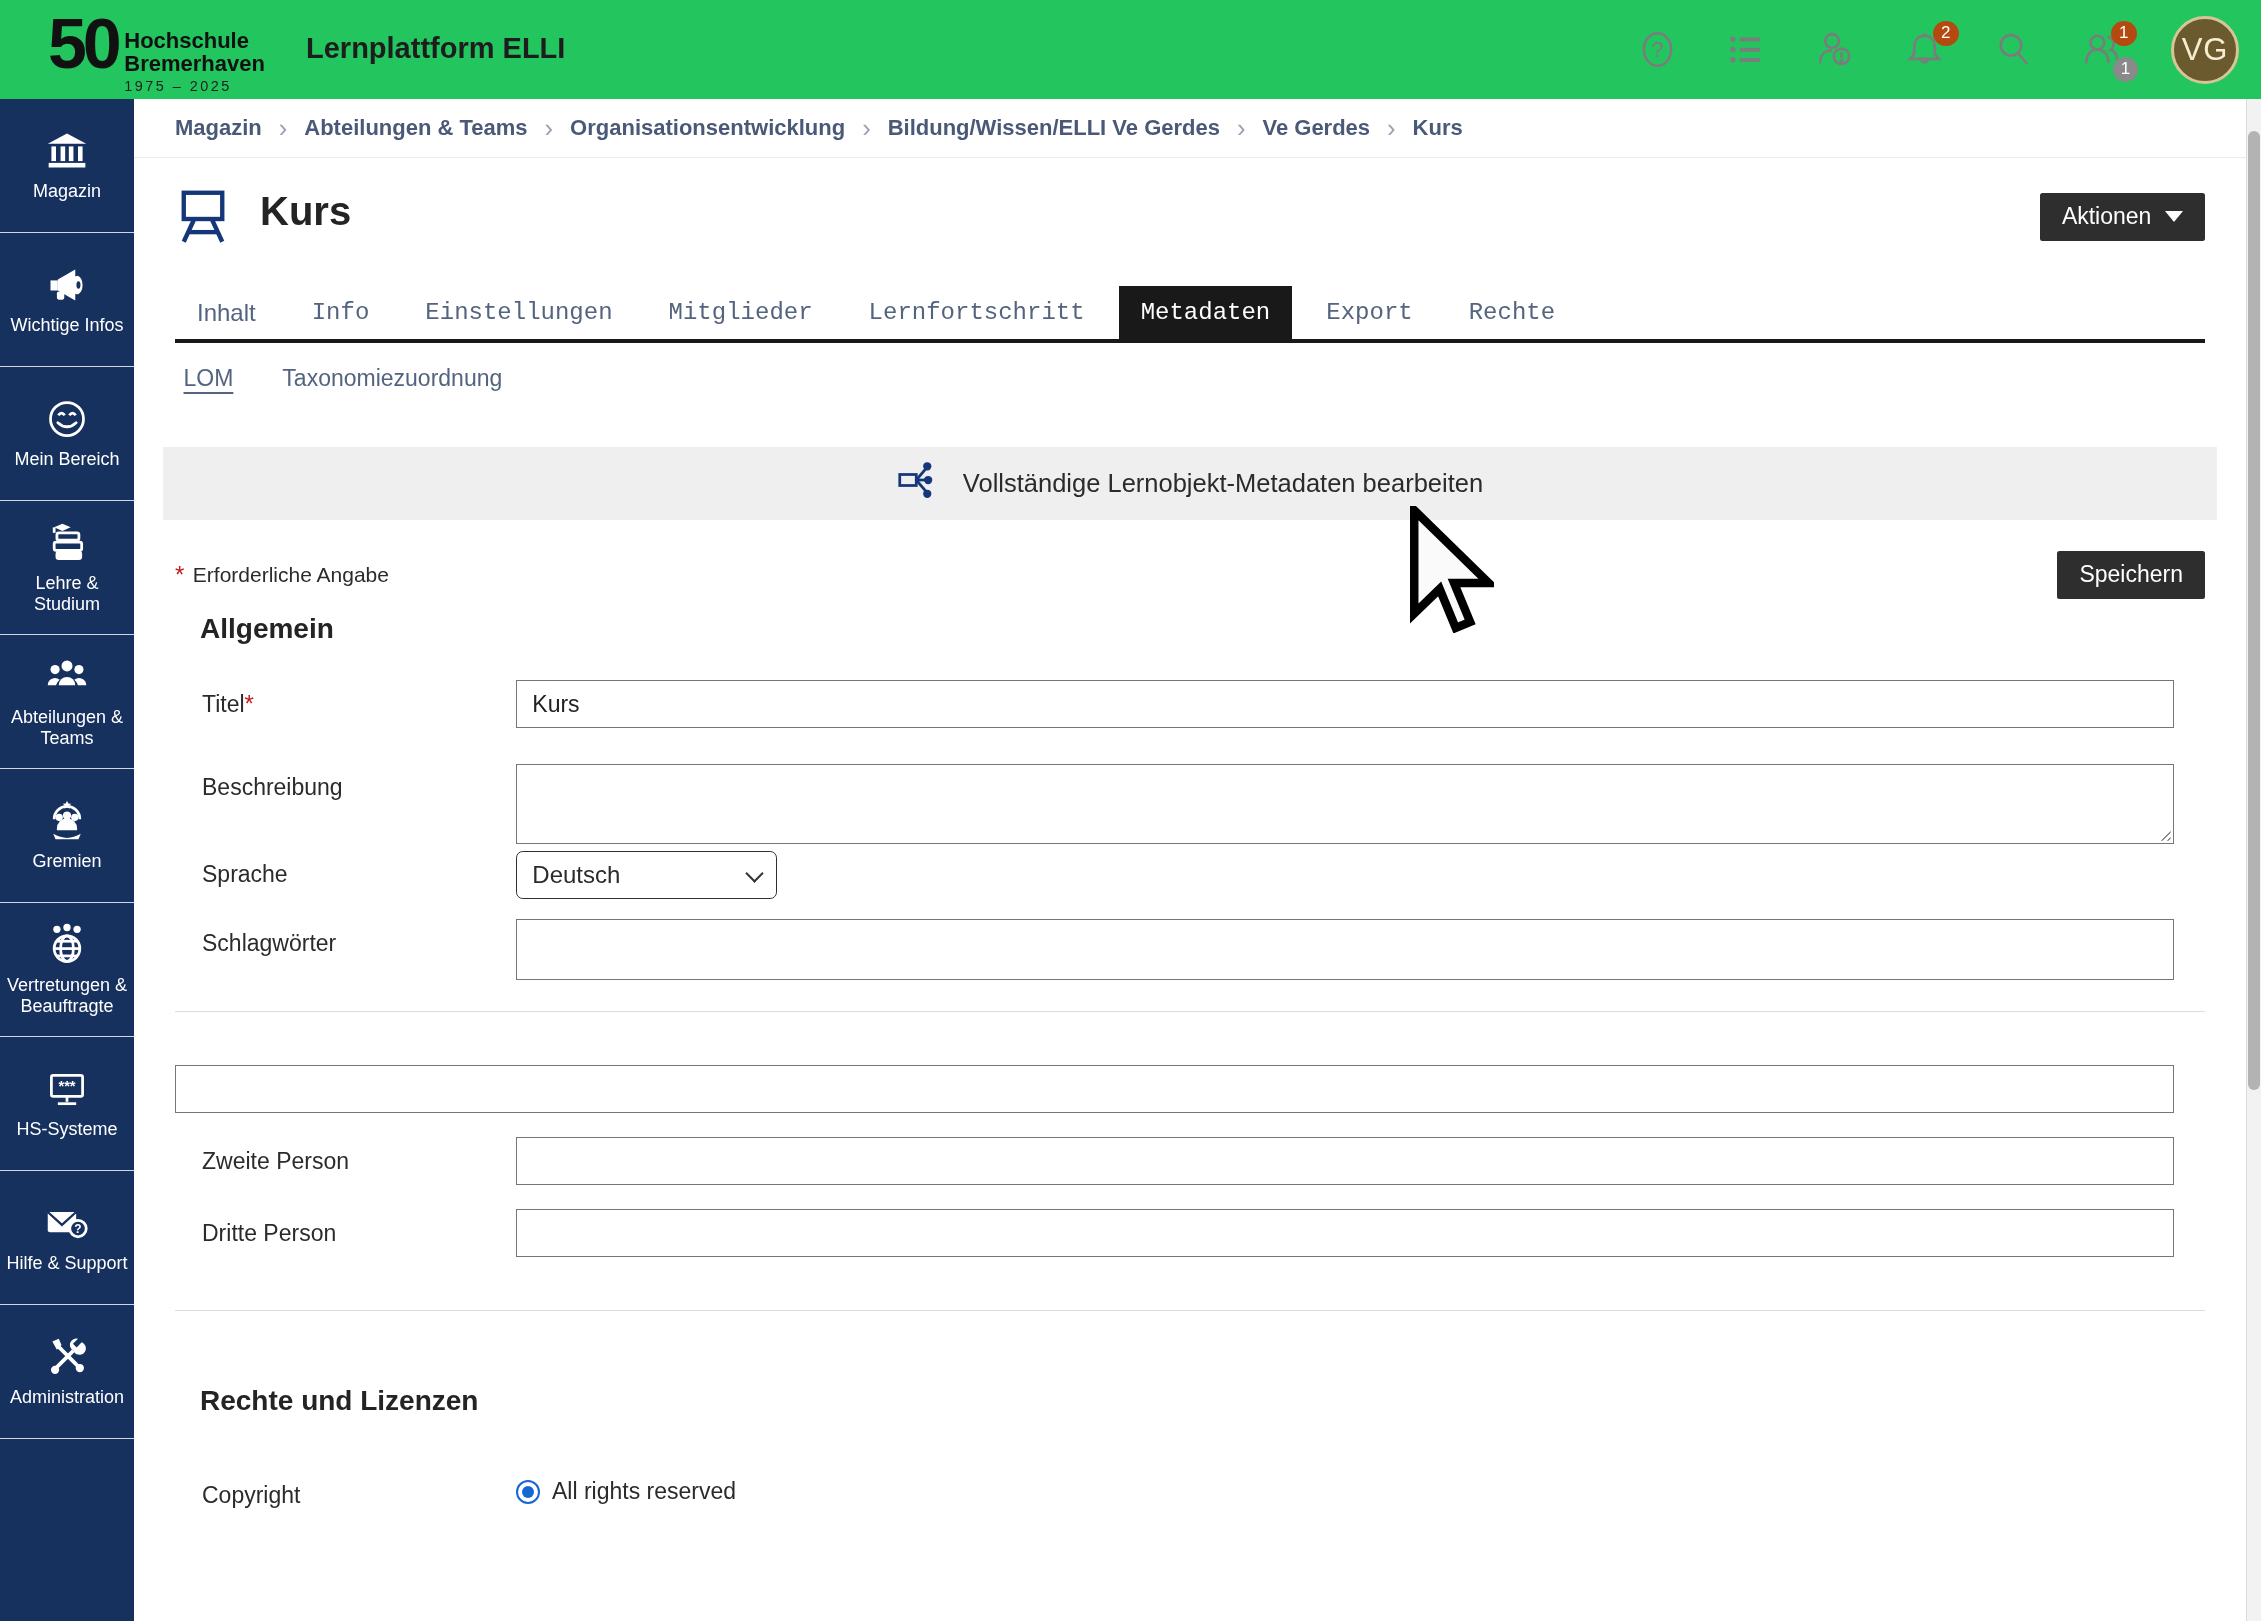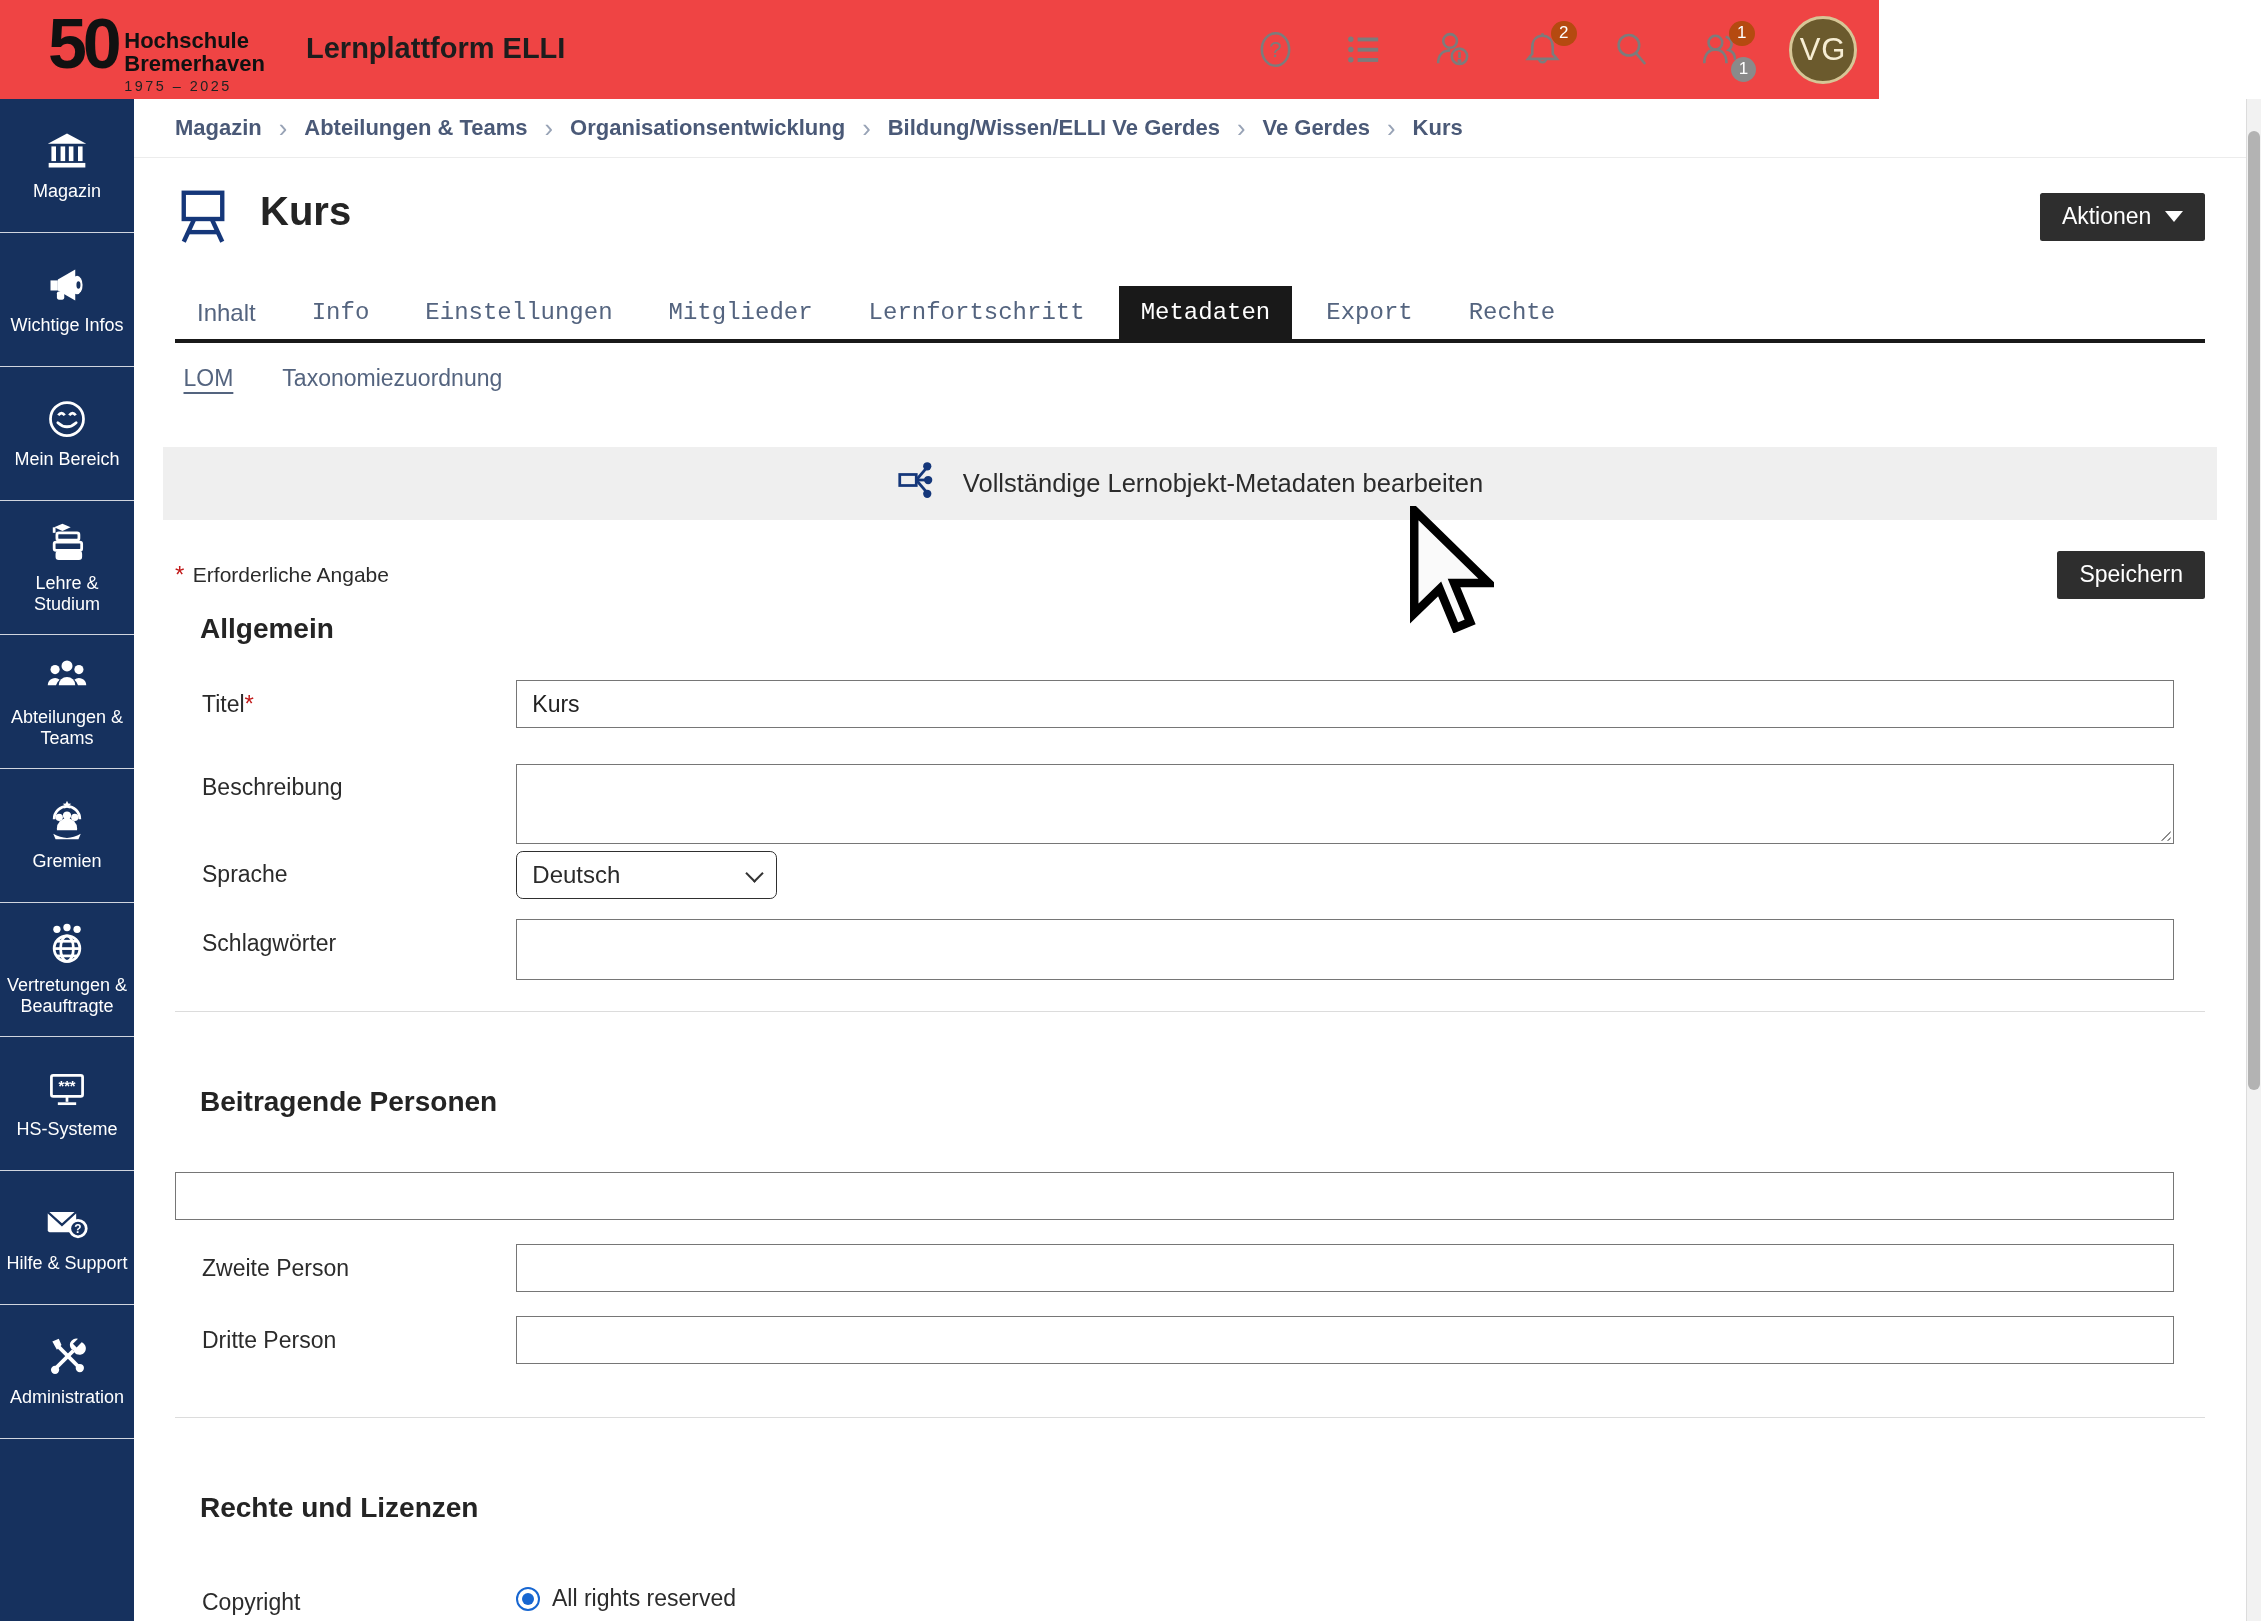--- a/index.html
+++ b/index.html
@@ -4,21 +4,21 @@
 <style>
   * { box-sizing: border-box; margin: 0; padding: 0; }
   html,body { background:#e8e8e8; }
   #screen {
     position: relative; width: 2261px; height: 1621px;
     background:#fff; overflow:hidden;
     font-family:"Liberation Sans","DejaVu Sans",sans-serif; color:#2b2b2b;
   }
 
   
-  .topbar { position:absolute; top:0; left:0; width:1879px; height:99px; background:#ef4444; z-index:5; }
+  .topbar { position:absolute; top:0; left:0; width:2261px; height:99px; background:#22c55e; z-index:5; }
   .logo { position:absolute; left:48px; top:5.1px; display:flex; color:#111; }
   .logo-50 { font-size:70px; font-weight:800; line-height:78px; letter-spacing:-4.2px; }
   .logo-col { margin-left:6.8px; margin-top:24px; }
   .logo-name { font-size:22px; font-weight:700; line-height:23px; }
   .logo-years { font-size:14.4px; margin-top:3.4px; letter-spacing:2.5px; color:#222; }
   .app-title { position:absolute; left:306px; top:32px; font-size:29px; font-weight:700; color:#1d1d1d; }
 
   .top-icons { position:absolute; right:22px; top:0; height:99px; display:flex; align-items:center; gap:48px; }
   .tico { position:relative; width:41px; height:41px; cursor:pointer; }
   .tico svg { width:41px; height:41px; display:block; }
@@ -411,21 +411,20 @@
       <div class="frow row-schlag">
         <div class="flabel">Schlagwörter</div>
         <div class="fctl">
           <input class="text tall" style="">
         </div>
       </div>
     </div>
 
     <hr class="divider div1">
 
-    <h2 class="sect h-contrib">Beitragende Personen</h2>
 
     <div class="fsection">
       <div class="frow row-p1">
         <div class="fctl"><input class="text" style=""></div>
       </div>
       <div class="frow row-p2">
         <div class="flabel">Zweite Person</div>
         <div class="fctl"><input class="text" style=""></div>
       </div>
       <div class="frow row-p3">

